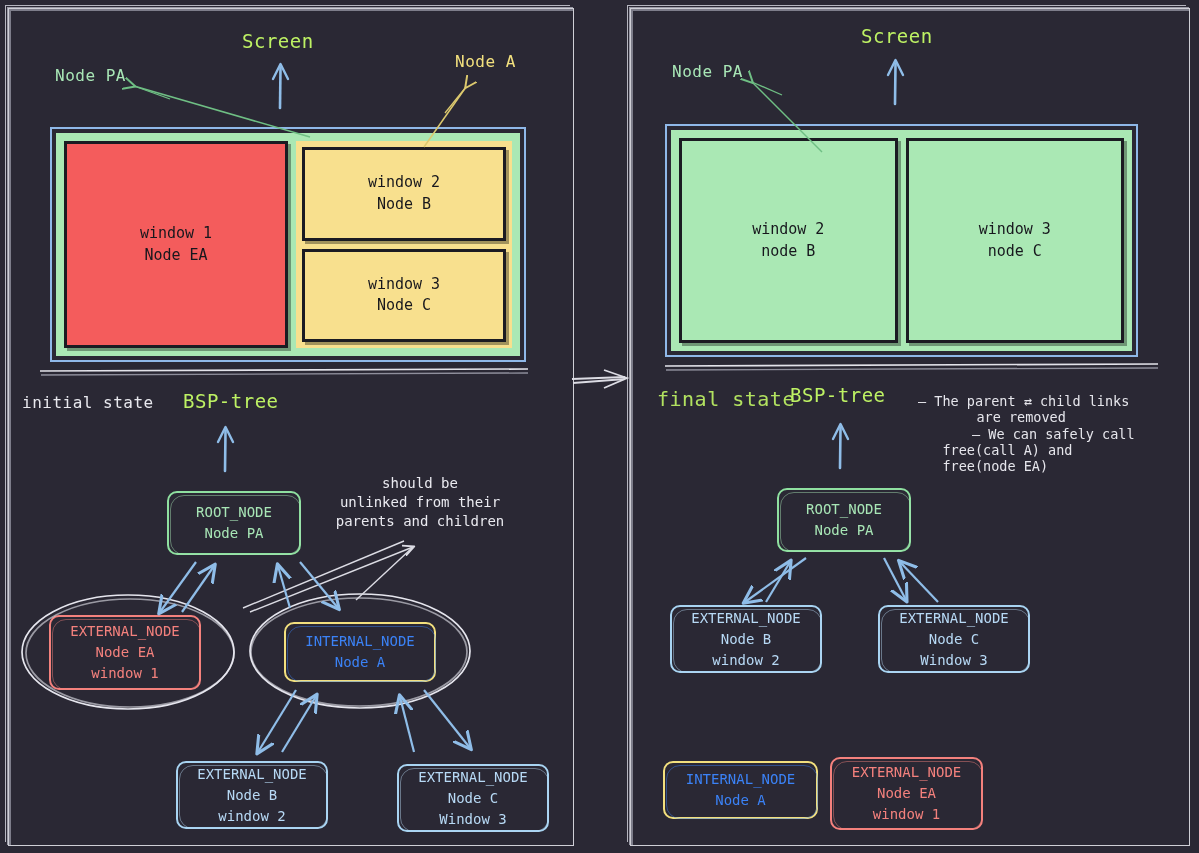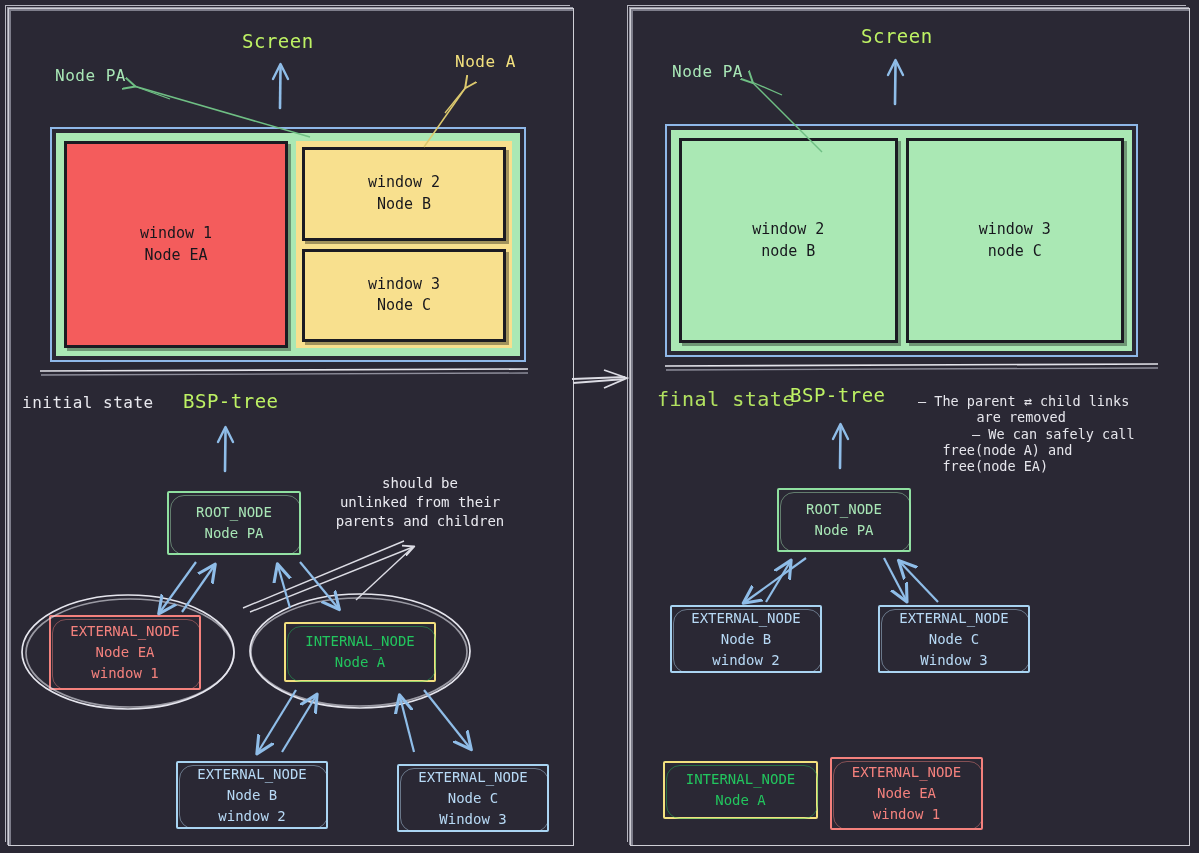--- a/index.html
+++ b/index.html
@@ -28,26 +28,26 @@
   .screen-inner{width:100%;height:100%;box-sizing:border-box;background:#aae8b4;padding:8px;display:flex;gap:8px;}
   .win{box-sizing:border-box;border:3px solid #1b1b22;display:flex;flex-direction:column;
        align-items:center;justify-content:center;color:#17171d;font-size:15px;line-height:1.45;
        box-shadow:3px 3px 0 0 rgba(0,0,0,.35);text-align:center;white-space:pre;}
   .win.red{background:#f45c5c;}
   .win.yellow{background:#f8e08e;}
   .win.green{background:#aae8b4;}
   .subwrap{background:#f8e08e;flex:1;display:flex;flex-direction:column;gap:8px;padding:6px;box-sizing:border-box;}
 
   
-  .node{position:absolute;box-sizing:border-box;border-radius:2px;border:2.5px solid;
+  .node{position:absolute;box-sizing:border-box;border-radius:10px;border:2.5px solid;
         display:flex;flex-direction:column;align-items:center;justify-content:center;
         font-size:14px;line-height:1.5;white-space:pre;text-align:center;background:transparent;}
   .node.green{border-color:#8fe0a0;color:#a8e6b6;}
   .node.blue{border-color:#a8d4f2;color:#b7d9f5;}
-  .node.yellow{border-color:#f2e07e;color:#22c55e;}
+  .node.yellow{border-color:#f2e07e;color:#3b82f6;}
   .node.red{border-color:#f4817d;color:#f4817d;}
   .node::after{content:"";position:absolute;left:1px;top:2px;right:-2px;bottom:-2px;
      border-radius:14px;border:1px solid currentColor;opacity:.45;}
 
   .note{position:absolute;white-space:pre;font-size:13.5px;line-height:1.3;color:#e6e6ec;}
   .annot{position:absolute;white-space:pre;font-size:14px;line-height:1.35;color:#eaeaf0;text-align:center;}
 </style>
 </head>
 <body>
 
@@ -128,21 +128,21 @@
     </div>
   </div>
 </div>
 
 <div class="lbl c-blue" style="left:657px;top:387px;font-size:20px;opacity:.92;">final state</div>
 <div class="lbl c-blue" style="left:790px;top:384px;font-size:19px;">BSP-tree</div>
 
 <div class="note" style="left:918px;top:393px;">– The parent ⇄ child links</div>
 <div class="note" style="left:952px;top:409px;">   are removed</div>
 <div class="note" style="left:972px;top:426px;">– We can safely call</div>
-<div class="note" style="left:918px;top:442px;">   free(node A) and</div>
+<div class="note" style="left:918px;top:442px;">   free(call A) and</div>
 <div class="note" style="left:918px;top:458px;">   free(node EA)</div>
 
 <div class="node green" style="left:777px;top:488px;width:134px;height:64px;">
   <span>ROOT_NODE</span>
   <span>Node PA</span>
 </div>
 
 <div class="node blue" style="left:670px;top:605px;width:152px;height:68px;">
   <span>EXTERNAL_NODE</span>
   <span>Node B</span>

